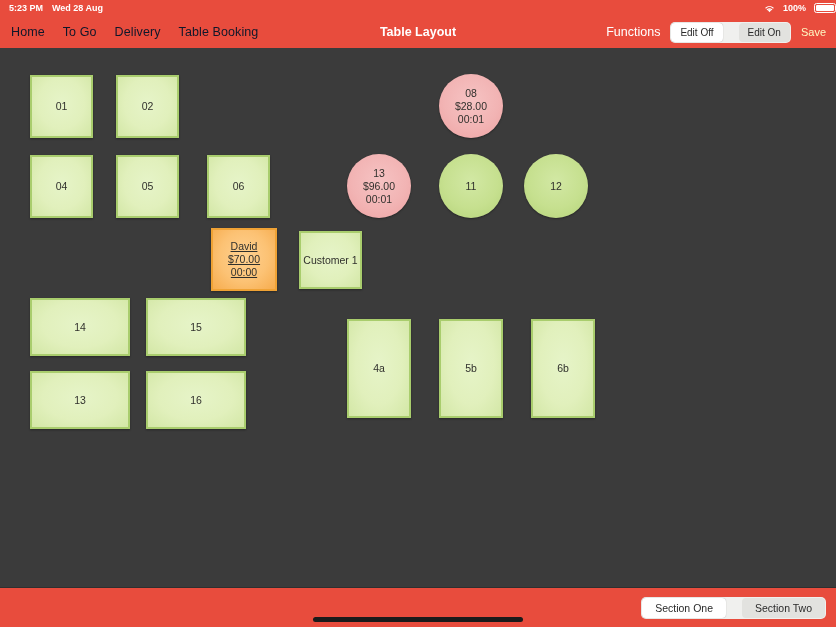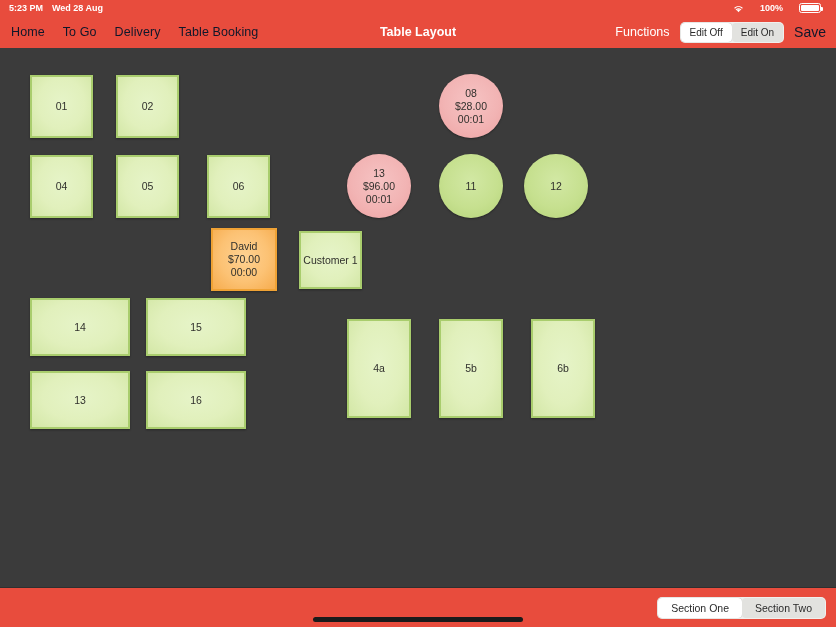--- a/index.html
+++ b/index.html
@@ -21,21 +21,21 @@
     position: absolute; left: 0; top: 0;
     width: 836px; height: 16px;
     background: #e84c3d;
     color: #ffffff;
     font-size: 9px; font-weight: bold;
     display: flex; align-items: center;
   }
   .status-left { display: flex; align-items: flex-end; gap: 9px; padding-left: 9px; }
   .status-right {
     margin-left: auto; display: flex; align-items: center;
-    gap: 16px; padding-right: 15px; text-align: right;
+    gap: 8px; padding-right: 0; text-align: right;
   }
   .wifi-icon { display: inline-block; width: 11px; height: 9px; position: relative; }
   .wifi-icon svg { display: block; }
   .battery {
     width: 22px; height: 10px;
     border: 1px solid #ffffff; border-radius: 2.5px;
     position: relative; display: inline-block;
   }
   .battery::after {
     content: ""; position: absolute; right: -2.5px; top: 3px;
@@ -62,27 +62,27 @@
     position: absolute; left: 0; right: 0; top: 0; height: 32px;
     display: flex; align-items: center; justify-content: center;
     color: #ffffff; font-size: 12.5px; font-weight: bold;
     pointer-events: none;
   }
   .nav-right {
     margin-left: auto; display: flex; align-items: center;
     gap: 10px; padding-right: 10px; z-index: 2;
   }
   .functions-btn { color: #ffffff; font-size: 12.5px; cursor: pointer; }
-  .save-btn { color: #0f172a; font-size: 14px; }
+  .save-btn { color: #fef9c3; font-size: 11px; }
 
   
   .segmented {
     display: inline-flex; align-items: stretch;
     background: #f0f0ee; border-radius: 5px;
-    height: 21px; padding: 1px; overflow: hidden;
+    height: 21px; padding: 1px; overflow: hidden; gap: 16px;
   }
   .seg-item {
     display: flex; align-items: center; justify-content: center;
     font-size: 10px; color: #2a2a2a; padding: 0 9px;
     border-radius: 4px; cursor: pointer; white-space: nowrap;
   }
   .seg-item.selected { background: #ffffff; box-shadow: 0 0 1px rgba(0,0,0,.35); }
   .seg-item.unselected { background: #e2e2df; }
 
   
@@ -103,20 +103,21 @@
   }
   
   .table.rect {
     border: 2px solid #a9cd6d;
     background: radial-gradient(ellipse at 50% 45%, #e6f4c8 0%, #e1f0bc 55%, #d3e7a6 100%);
     box-shadow: 0 1px 2px rgba(0,0,0,.35);
   }
   .table.rect.occupied-orange {
     border: 2px solid #efa235;
     background: radial-gradient(ellipse at 50% 45%, #ffd191 0%, #fcc274 55%, #f6ac4e 100%);
+    text-decoration: underline;
   }
   
   .table.circle {
     border-radius: 50%;
     background: radial-gradient(circle at 50% 42%, #d2e8a4 0%, #c6e08f 55%, #b4d378 100%);
     box-shadow: 0 1px 2px rgba(0,0,0,.35);
   }
   .table.circle.occupied-pink {
     background: radial-gradient(circle at 50% 42%, #f6c3c3 0%, #f2b4b4 55%, #eda2a2 100%);
   }

